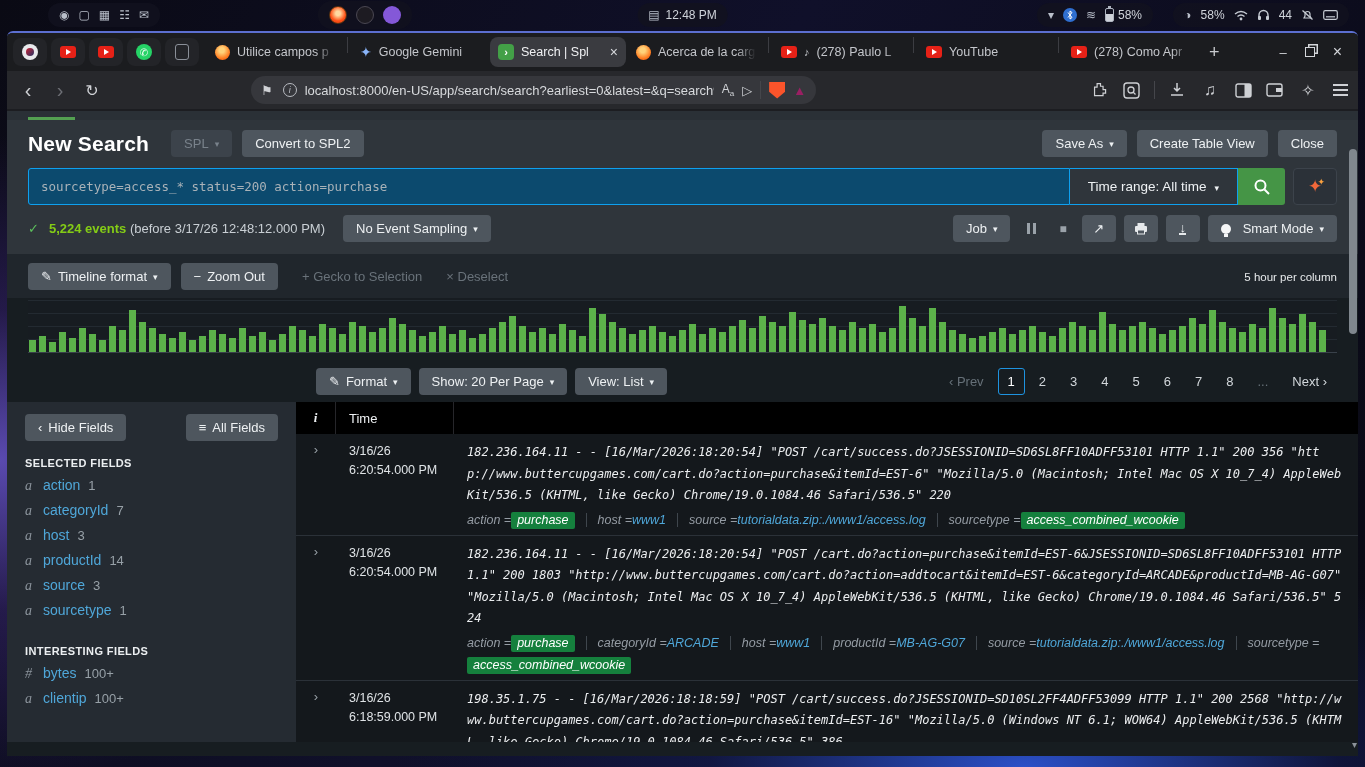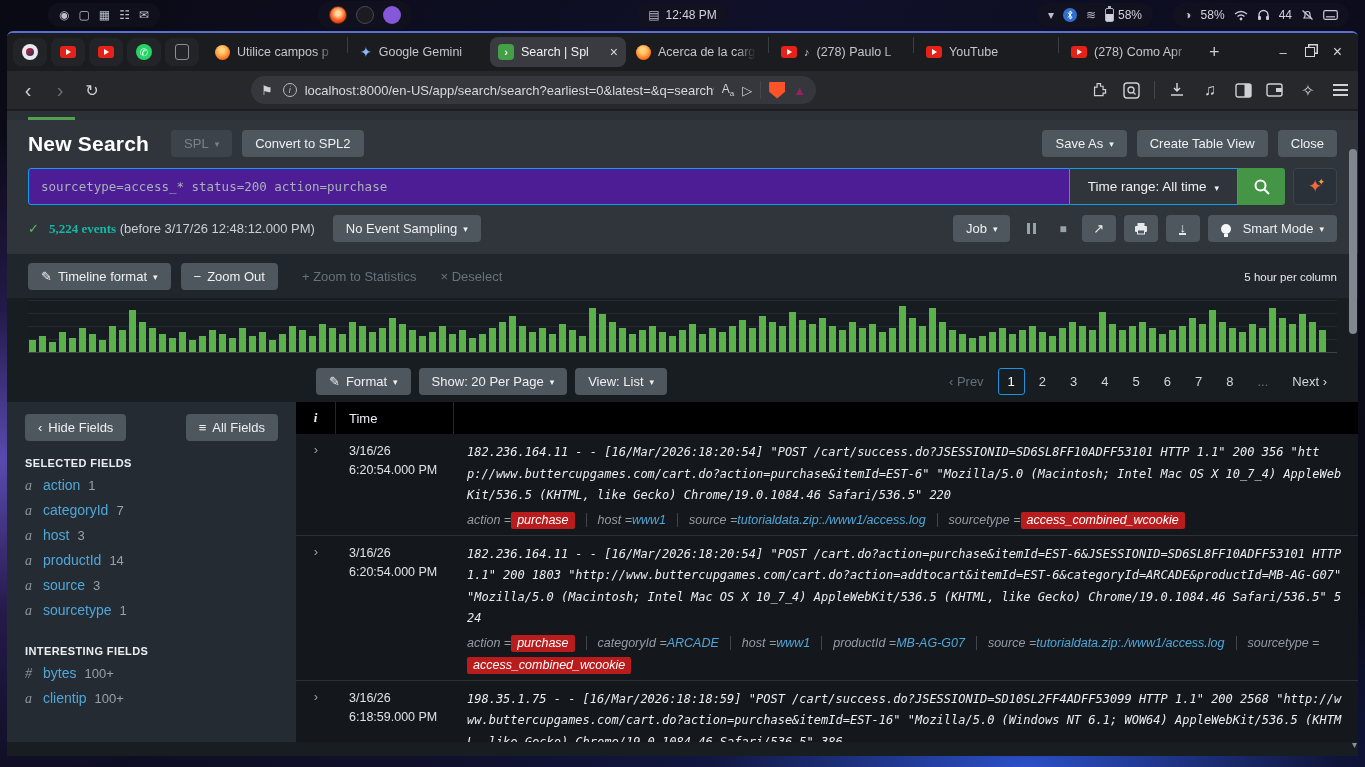--- a/index.html
+++ b/index.html
@@ -72,30 +72,30 @@
   .appstrip { height:9px; background:#2a3036; position:relative; }
   .appstrip .grn { position:absolute; left:21px; bottom:0; width:47px; height:3px; background:#53a051; }
   .s-header { background:#2f353b; padding:10px 21px 12px; }
   .title-row { display:flex; align-items:center; gap:10px; }
   .title-row h1 { font-size:21px; font-weight:bold; color:#fff; letter-spacing:.2px; }
   .btn { background:#4e565e; color:#eef1f3; border:none; border-radius:4px; padding:7px 13px; font-size:13px; font-family:inherit; display:inline-flex; align-items:center; gap:6px; line-height:1; }
   .btn.disabled { background:#3c434b; color:#79828b; }
   .caret { font-size:9px; position:relative; top:1px; }
   .spacer { flex:1; }
   .search-row { display:flex; align-items:stretch; margin-top:11px; height:37px; }
-  .search-box { flex:1; background:#4c1d95; border:1.5px solid #0ea0ef; border-radius:3px 0 0 3px; display:flex; align-items:center; padding:0 12px; }
+  .search-box { flex:1; background:#0c4a6e; border:1.5px solid #0ea0ef; border-radius:3px 0 0 3px; display:flex; align-items:center; padding:0 12px; }
   .search-box input { background:transparent; border:none; outline:none; width:100%; color:#a9b2b8; font-family:"DejaVu Sans Mono",monospace; font-size:12.5px; }
   .trange { background:#2f353b; border:1.5px solid #0ea0ef; border-left:none; display:flex; align-items:center; gap:8px; padding:0 18px; font-size:13.5px; color:#eef1f3; }
   .go-btn { width:47px; background:#459546; border:none; border-radius:0 3px 3px 0; display:flex; align-items:center; justify-content:center; }
   .ai-btn { width:44px; margin-left:8px; background:#2b3138; border:1px solid #3c434b; border-radius:4px; display:flex; align-items:center; justify-content:center; position:relative; }
   .ai-btn .sp1 { color:#f2683a; font-size:17px; }
   .ai-btn .sp2 { color:#f9a03f; font-size:9px; position:absolute; top:8px; right:11px; }
   .job-row { display:flex; align-items:center; margin-top:10px; gap:8px; font-size:13px; }
   .chk { color:#5cc05c; font-size:13px; margin-right:2px; }
-  .evcount b { color:#14b8a6;font-family:Liberation Serif, serif; }
+  .evcount b { color:#84cc16; }
   .evcount { color:#c9cfd4; margin-right:10px; }
   .icbtn { width:34px; justify-content:center; padding:7px 0; }
   .plain-ic { color:#9aa2a9; margin:0 7px; display:inline-flex; align-items:center; }
   .pausebars i { display:inline-block; width:3px; height:11px; background:#9aa2a9; margin:0 1.5px; }
   .bulb { width:10px; height:10px; background:#f5f6f7; border-radius:50%; position:relative; }
   .bulb::after { content:""; position:absolute; left:3px; top:10px; width:4px; height:3px; background:#f5f6f7; }
   .dl-ic { border-bottom:2px solid #e6e9eb; line-height:11px; font-size:13px; }
 
   .s-tabs { display:flex; gap:34px; padding:0 24px; background:#272d33; border-bottom:1px solid #171d21; }
   .s-tab { padding:13px 2px 10px; font-size:13.5px; color:#c3c9cf; border-bottom:3px solid transparent; }
@@ -130,21 +130,21 @@
   .th-time { width:118px; padding-left:13px; border-right:1px solid #26262a; align-self:stretch; display:flex; align-items:center; }
   .th-event { flex:1; padding-left:13px; }
   .ev-row { display:flex; border-bottom:1px solid #2b3138; padding:8px 0 6px; }
   .col-i { width:40px; text-align:center; color:#98a0a6; font-size:13px; flex:none; }
   .col-time { width:118px; padding-left:13px; font-size:12.5px; color:#dfe3e6; line-height:19px; flex:none; }
   .col-event { flex:1; padding:0 14px 0 13px; min-width:0;font-style:italic; }
   .raw { font-family:"DejaVu Sans Mono",monospace; font-size:12px; line-height:21.5px; color:#eceef0; word-break:break-all; }
   .ev-fields { display:flex; flex-wrap:wrap; align-items:center; margin-top:5px; row-gap:5px; font-size:12.5px; }
   .fk { color:#959ca4; }
   .fv.link { color:#4fa7d9; }
-  .fv.tag { background:#b91c1c; color:#fff; padding:1.5px 6px; border-radius:2px; }
+  .fv.tag { background:#15803d; color:#fff; padding:1.5px 6px; border-radius:2px; }
   .fsep { width:1px; height:14px; background:#3f464d; margin:0 11px; }
 
   .v-scroll { position:absolute; right:1px; top:30px; bottom:6px; width:9px; }
   .v-thumb { position:absolute; top:8px; right:0; width:8px; height:185px; background:#80878e; border-radius:4px; }
   .v-arrow { position:absolute; bottom:0; right:0; color:#8b9299; font-size:10px; }
 </style>
 </head>
 <body>
 
 <div class="wallpaper">
@@ -387,21 +387,21 @@
               <span style="margin-left:6px;">Smart Mode</span>
               <span class="caret">▾</span>
             </button>
         </div>
       </div>
 
 
       <div class="tl-toolbar">
         <button class="btn">✎ <span>Timeline format</span><span class="caret">▾</span></button>
         <button class="btn">− <span>Zoom Out</span></button>
-        <span class="ghost">+ <span>Zoom to Statistics</span></span>
+        <span class="ghost">+ <span>Gecko to Selection</span></span>
         <span class="ghost">× <span>Deselect</span></span>
         <span class="tl-note">5 hour per column</span>
       </div>
       <div class="histogram" id="histo">
           <div class="bar" style="height: 12px;"></div>
           <div class="bar" style="height: 16px;"></div>
           <div class="bar" style="height: 10px;"></div>
           <div class="bar" style="height: 20px;"></div>
           <div class="bar" style="height: 14px;"></div>
           <div class="bar" style="height: 24px;"></div>

